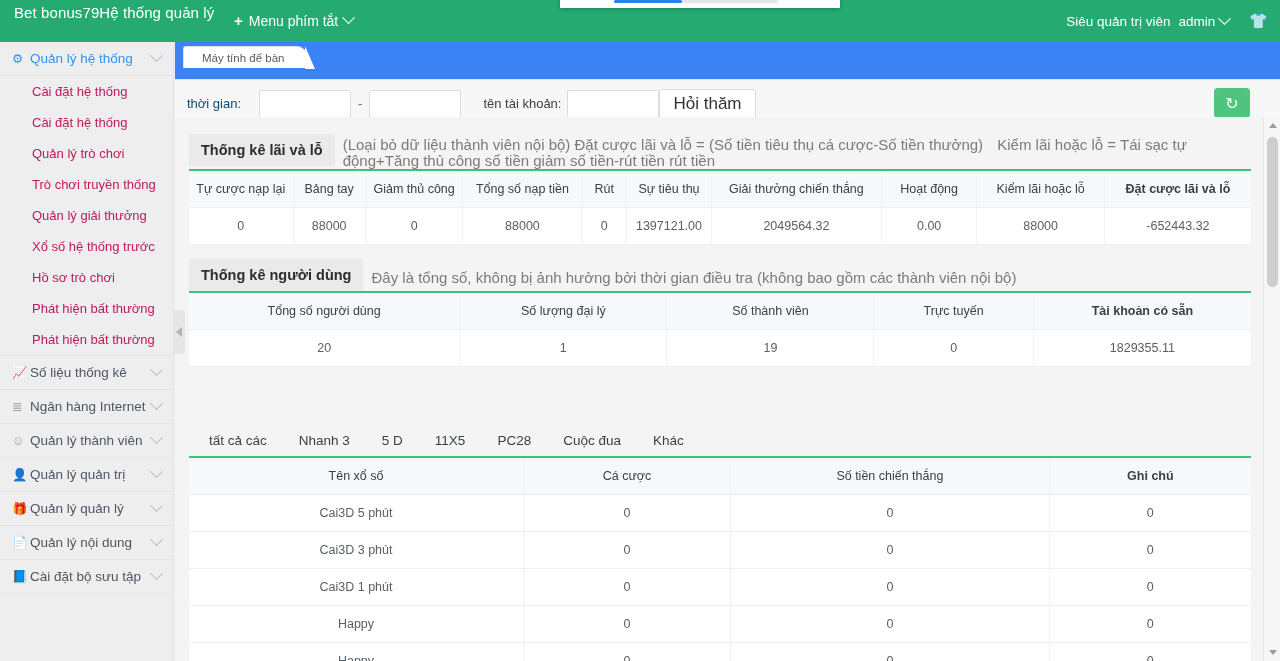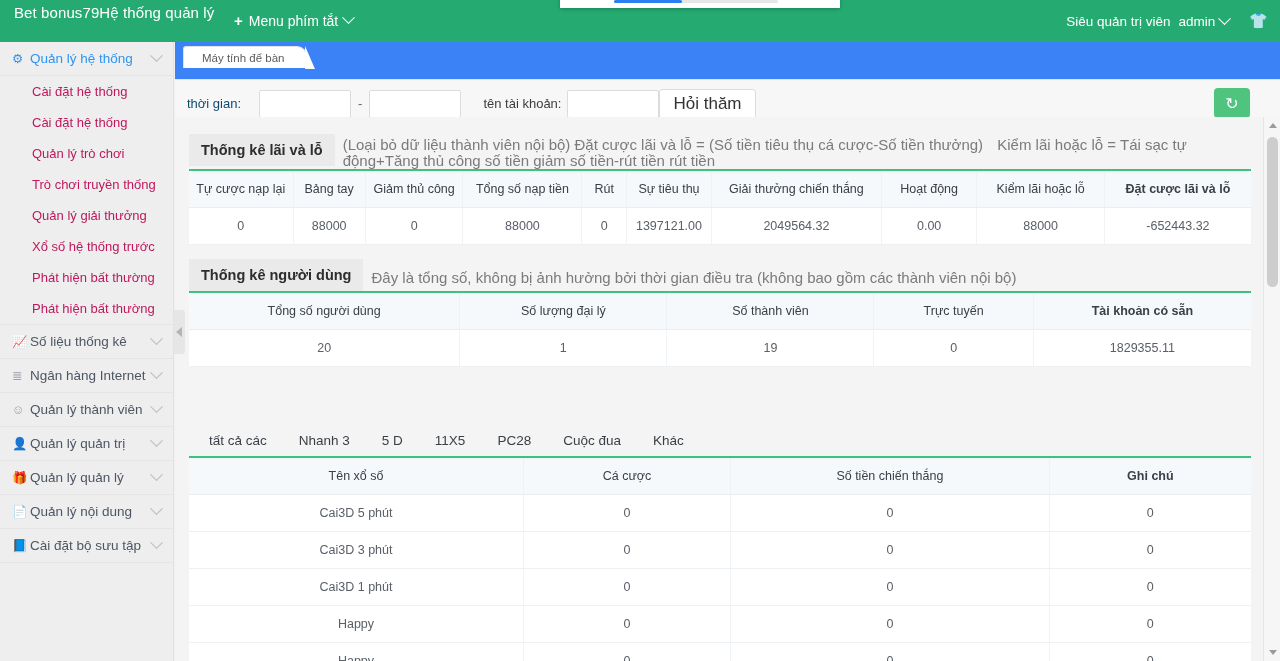--- a/index.html
+++ b/index.html
@@ -272,20 +272,21 @@
     <span class="chev"></span>
   </div>
   <div class="sep"></div>
 
   <div class="subitem">Cài đặt hệ thống</div>
   <div class="subitem">Cài đặt hệ thống</div>
   <div class="subitem">Quản lý trò chơi</div>
   <div class="subitem">Trò chơi truyền thống</div>
   <div class="subitem">Quản lý giải thưởng</div>
   <div class="subitem">Xổ số hệ thống trước</div>
+  <div class="subitem">Hồ sơ trò chơi</div>
   <div class="subitem">Phát hiện bất thường</div>
   <div class="subitem">Phát hiện bất thường</div>
   <div class="sep"></div>
 
   <div class="grp">
     <span class="gico">📈</span>
     <span class="glabel">Số liệu thống kê</span>
     <span class="chev"></span>
   </div>
   <div class="sep"></div>

